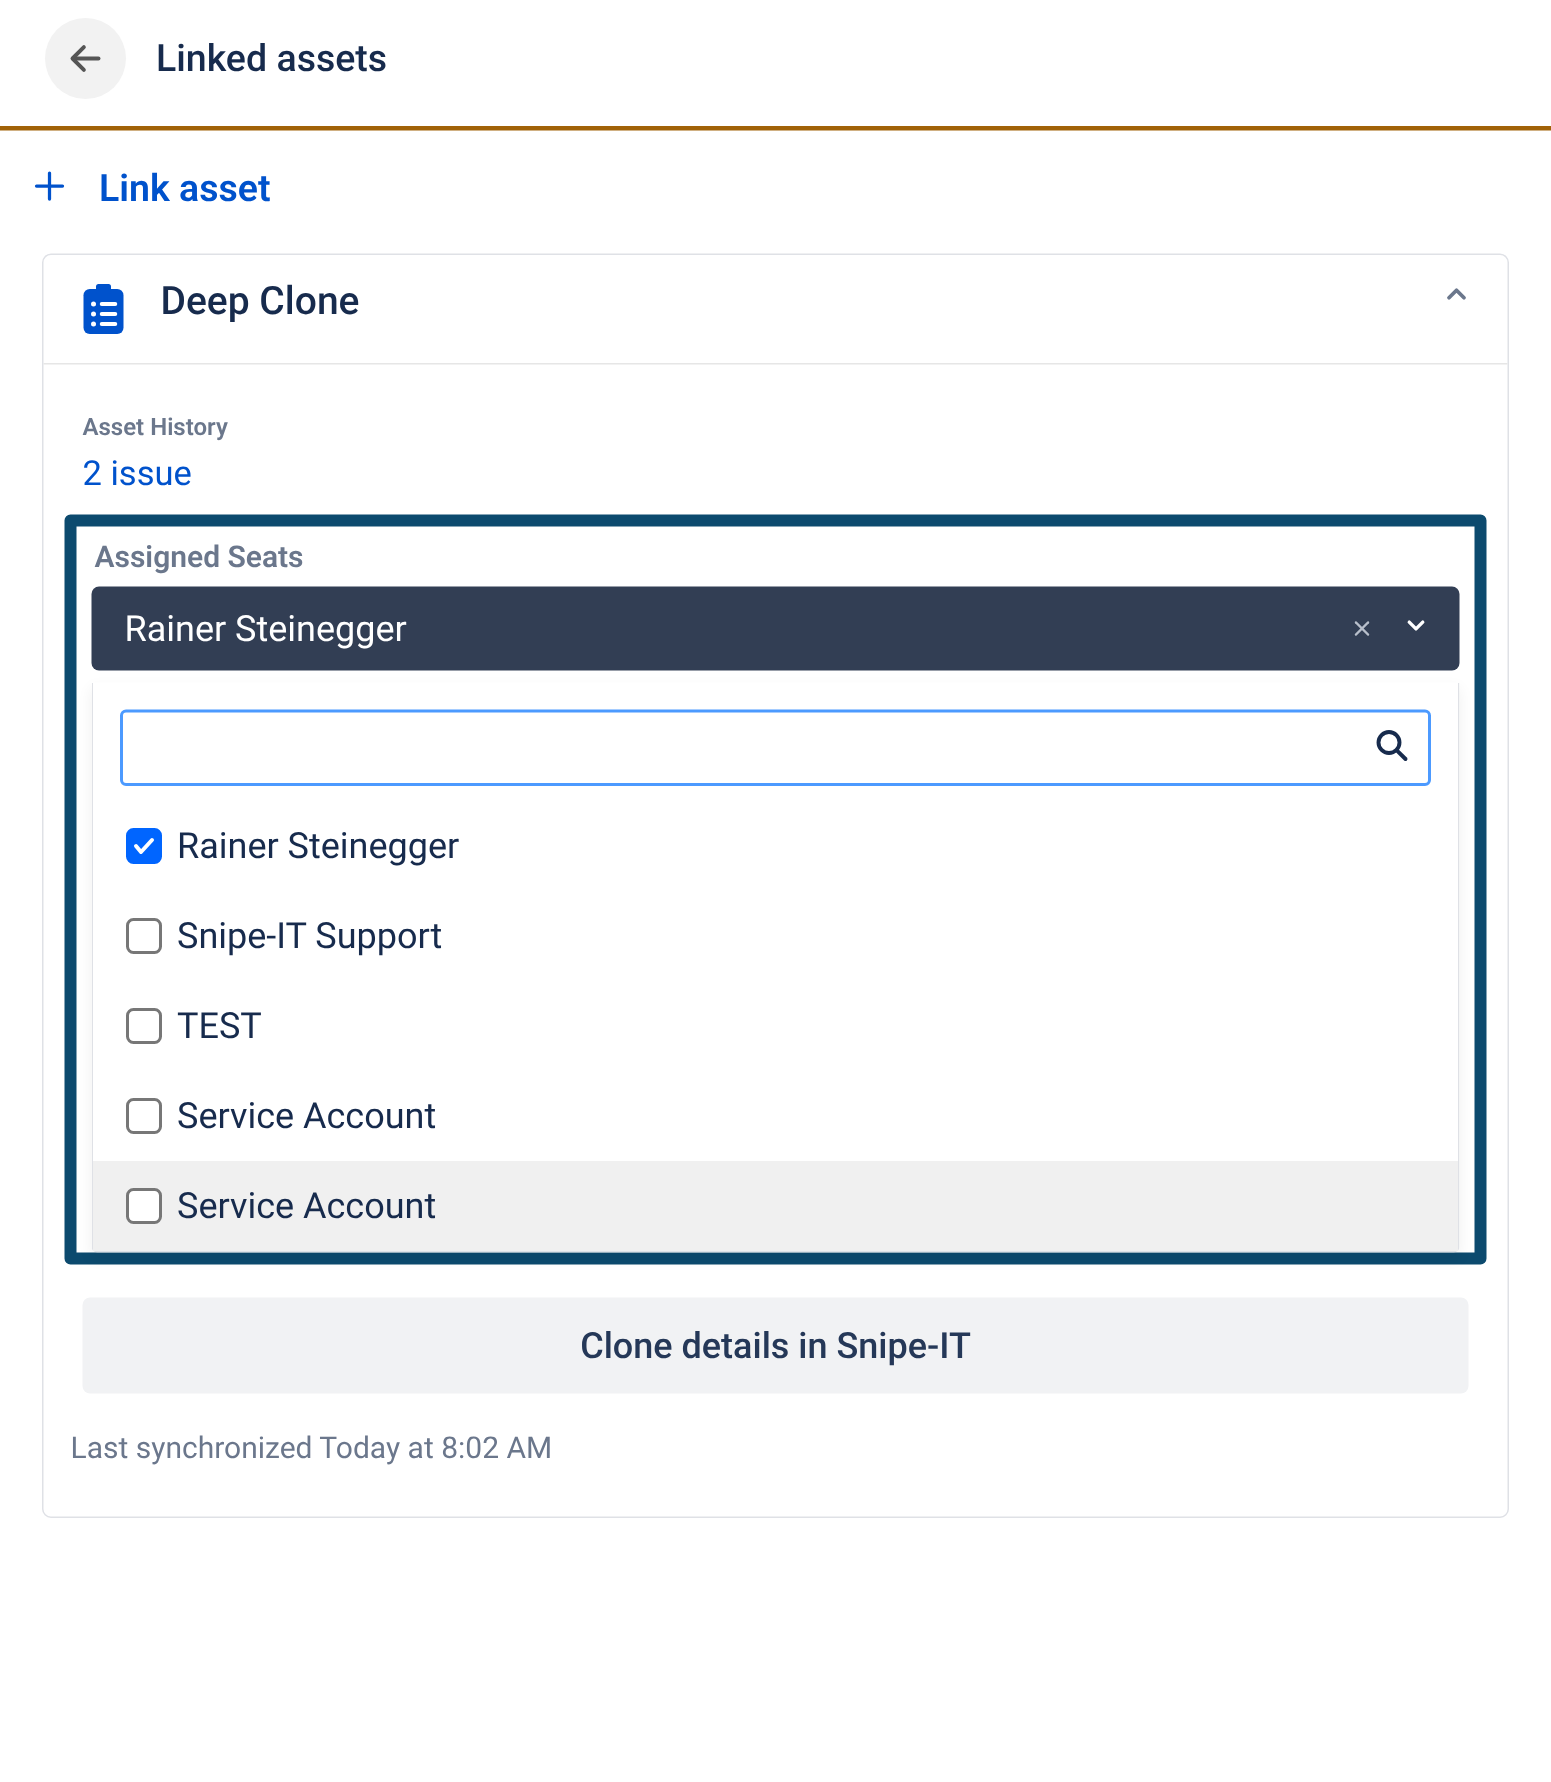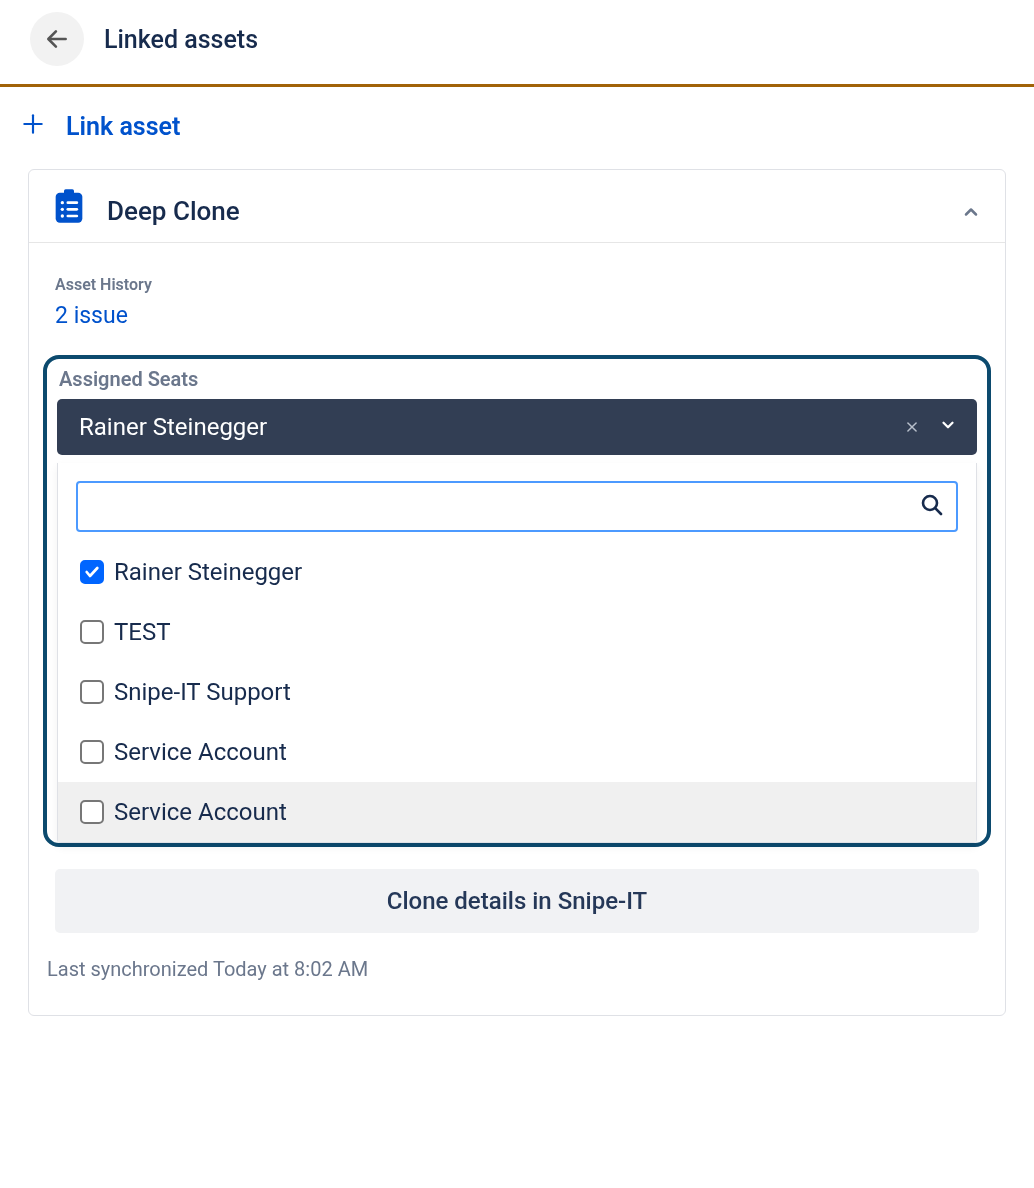--- a/index.html
+++ b/index.html
@@ -41,21 +41,21 @@
     cursor: pointer;
   }
   .link-asset-label { color: #0052CC; font-size: 25px; font-weight: 600; }
   .panel {
     margin: 0 28px 24px 28px;
     border: 1px solid #dfe1e6;
     border-radius: 6px;
   }
   .panel-header {
     display: flex;
-    align-items: flex-end;
+    align-items: flex-start;
     padding: 16px 24px 16px 20px;
     border-bottom: 1px solid #e6e6e6;
     cursor: pointer;
   }
   .clipboard-icon {
     width: 40px; height: 40px;
     margin-right: 18px;
     flex-shrink: 0;
   }
   .panel-title { font-size: 26px; font-weight: 500; color: #172B4D; flex: 1; }
@@ -68,23 +68,23 @@
     padding: 14px 26px 4px 26px;
   }
   .section-link {
     font-size: 23px;
     color: #0052CC;
     padding: 4px 26px 14px 26px;
     display: block;
     cursor: pointer;
   }
   .highlight-box {
-    margin: 12px 14px 0 14px;
-    border: 4px solid #0c4a6e;
-    border-radius: 16px;
+    margin: 0 14px 0 14px;
+    border: 8px solid #0c4a6e;
+    border-radius: 4px;
     padding: 0 0 0 0;
     position: relative;
   }
   .assigned-label {
     font-size: 20px;
     font-weight: 600;
     color: #6B778C;
     padding: 8px 12px 8px 12px;
   }
   .select-bar {
@@ -258,25 +258,25 @@
             <div class="option-row">
               <span class="cbox checked">
                 <svg viewBox="0 0 24 24" fill="none" stroke="#fff" stroke-width="4" stroke-linecap="round" stroke-linejoin="round">
                   <polyline points="4 12 9 18 20 6"></polyline>
                 </svg>
               </span>
               <span>Rainer Steinegger</span>
             </div>
             <div class="option-row">
               <span class="cbox"></span>
+              <span>Snipe-IT Support</span>
+            </div>
+            <div class="option-row">
+              <span class="cbox"></span>
               <span>TEST</span>
-            </div>
-            <div class="option-row">
-              <span class="cbox"></span>
-              <span>Snipe-IT Support</span>
             </div>
             <div class="option-row">
               <span class="cbox"></span>
               <span>Service Account</span>
             </div>
             <div class="option-row hovered">
               <span class="cbox"></span>
               <span>Service Account</span>
             </div>
           </div>

